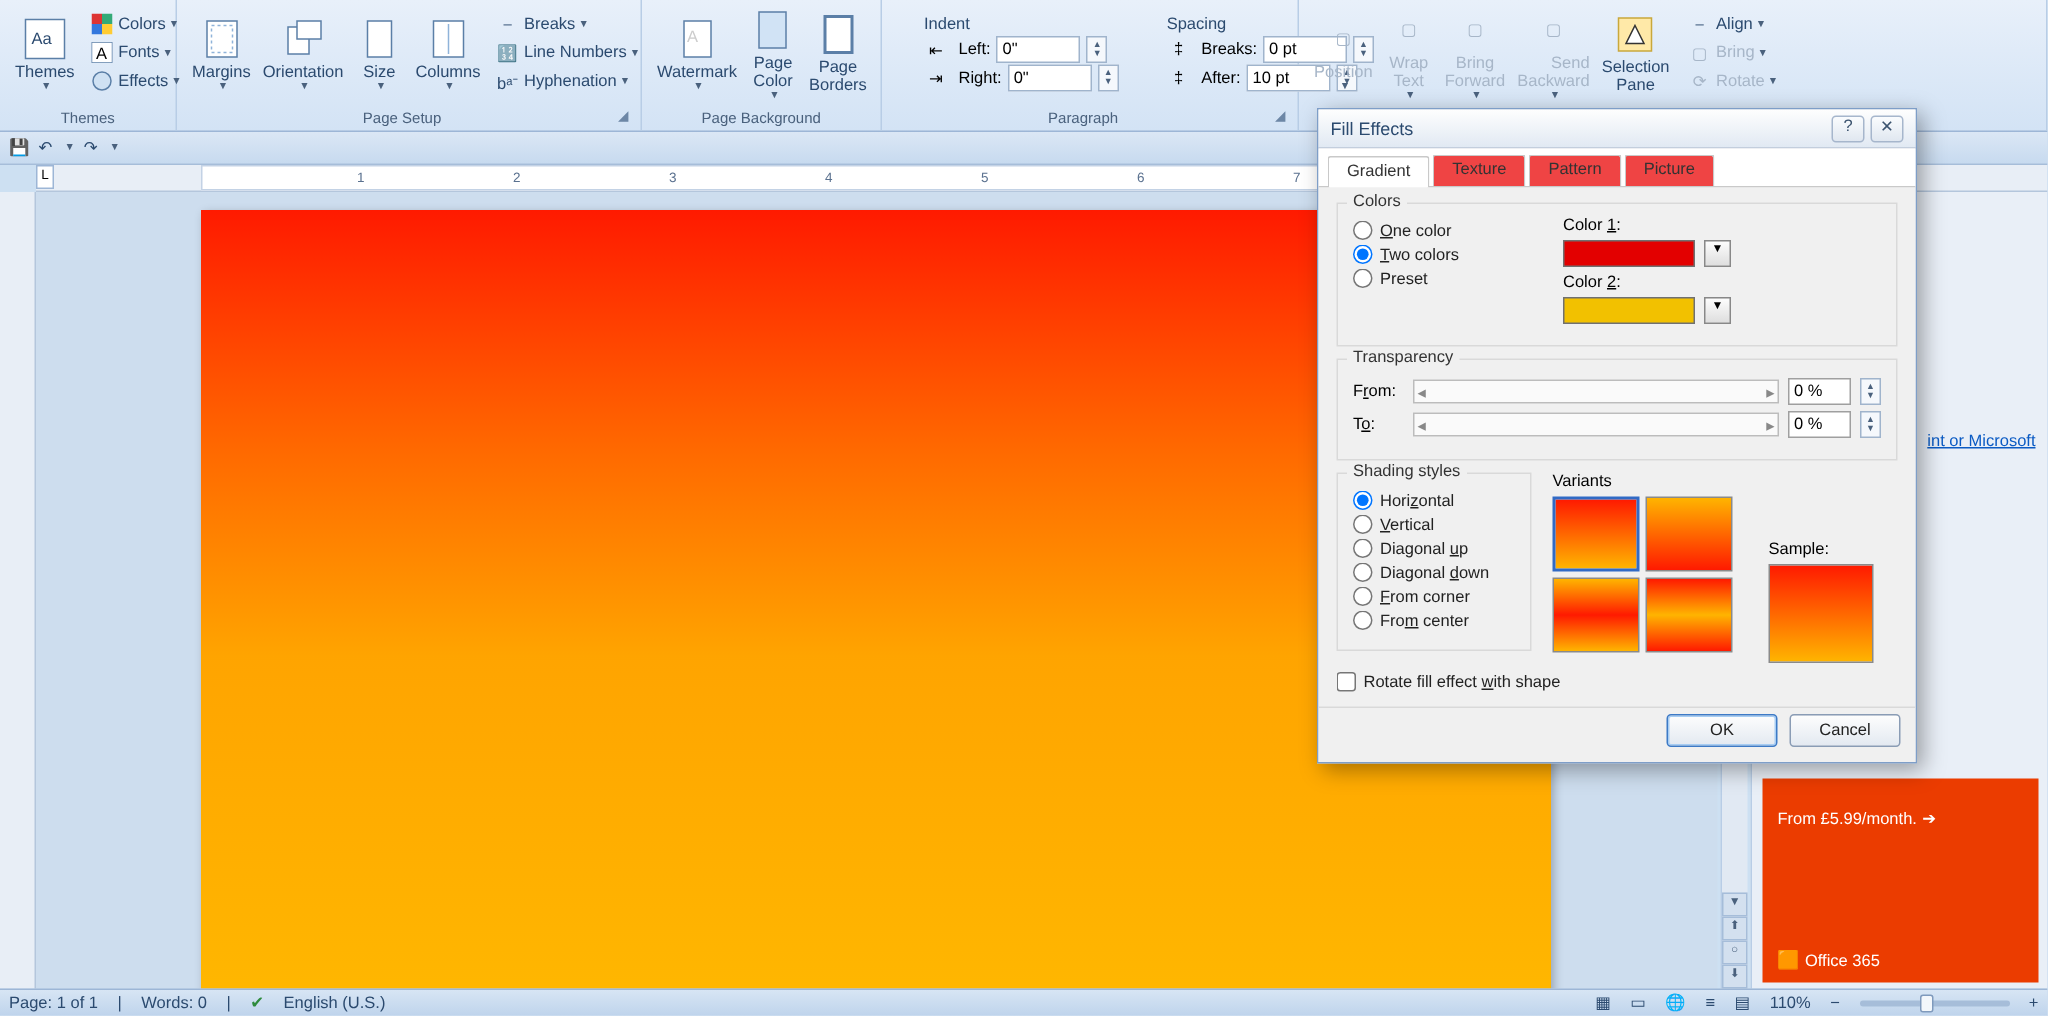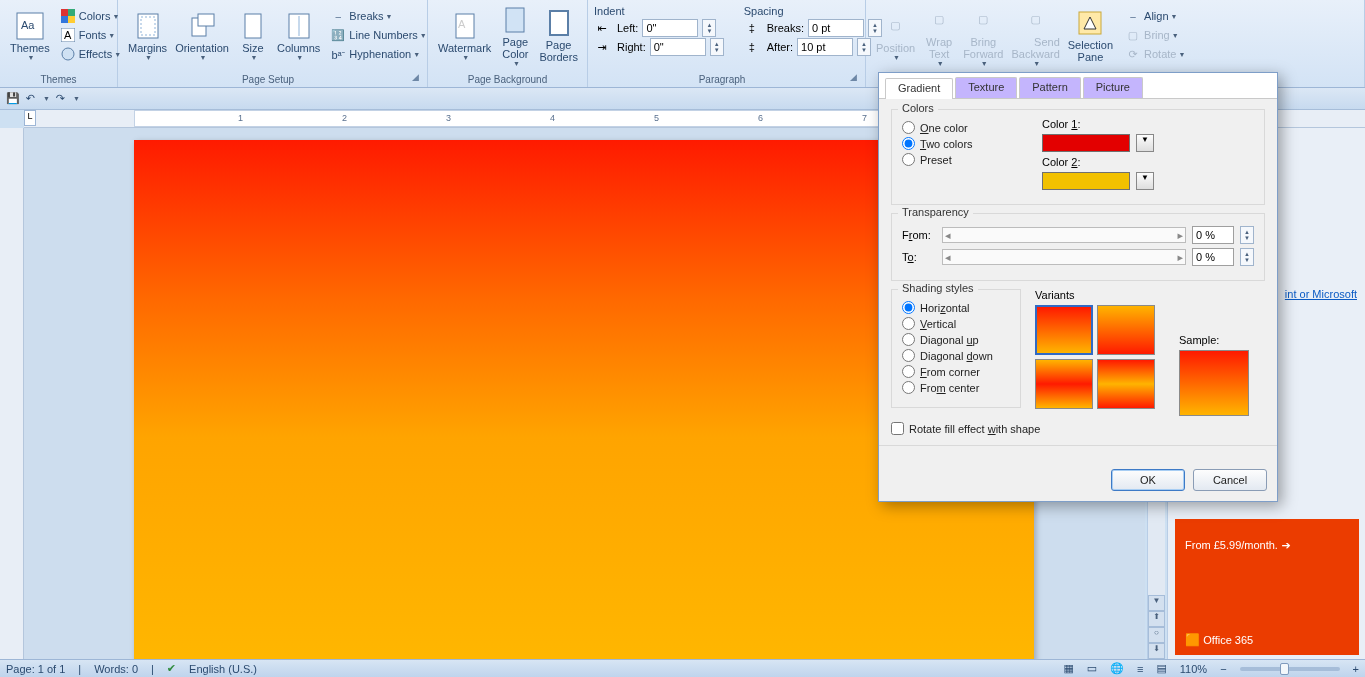--- a/index.html
+++ b/index.html
@@ -51,21 +51,21 @@
 .status .spacer { flex: 1; }
 .zoom-slider { width: 100px; height: 4px; background: #a6bdd9; position: relative; border-radius: 2px; }
 .zoom-slider .knob { position: absolute; top: -4px; left: 40px; width: 9px; height: 12px; background: #f3f7fb; border: 1px solid #7f9abd; border-radius: 2px; }
 
 
 .dialog { position: absolute; top: 72px; left: 878px; width: 400px; background: #f0f0f0; border: 1px solid #7e9ec8; box-shadow: 4px 4px 14px rgba(0,0,0,.35); }
 .dialog-title { height: 26px; background: linear-gradient(#fefefe,#e1e9f3); display: flex; align-items: center; padding: 0 8px; border-bottom: 1px solid #c3cedd; }
 .dialog-title .t { flex: 1; color: #2b4a6f; font-size: 12px; }
 .dialog-title .wbtn { width: 22px; height: 18px; border: 1px solid #a6b6cc; background: linear-gradient(#fafcfe,#e0e7f0); margin-left: 4px; text-align: center; font-size: 11px; color: #3b536f; border-radius: 3px; }
 .dialog-tabs { height: 26px; background: #fff; display: flex; border-bottom: 1px solid #c9c9c9; padding-left: 6px; padding-top: 4px; gap: 0; }
-.dtab { padding: 3px 12px; border: 1px solid #c9c9c9; border-bottom: none; background: #c4b5fd; margin-right: 2px; color: #333; border-radius: 2px 2px 0 0; }
+.dtab { padding: 3px 12px; border: 1px solid #c9c9c9; border-bottom: none; background: #ef4444; margin-right: 2px; color: #333; border-radius: 2px 2px 0 0; }
 .dtab.active { background: #fff; position: relative; top: 1px; }
 .dialog-body { background: #f0f0f0; padding: 10px 12px 10px; }
 .groupbox { border: 1px solid #d9d9d9; background: #f0f0f0; padding: 8px 10px 10px; margin-bottom: 8px; position: relative; }
 .groupbox-title { position: absolute; top: -8px; left: 6px; background: #f0f0f0; padding: 0 4px; color: #333; }
 .radio-row { display: flex; align-items: center; gap: 5px; margin: 3px 0; color: #222; }
 .radio-row input { margin: 0; }
 .color-row { display: flex; align-items: center; gap: 6px; margin: 4px 0; }
 .color-swatch { width: 88px; height: 18px; border: 1px solid #707070; }
 .swatch-red { background: #e30000; }
 .swatch-yellow { background: #f2c100; }
@@ -75,21 +75,21 @@
 .slider-track { flex: 1; height: 16px; border: 1px solid #bcbcbc; background: #fafafa; position: relative; display:flex; align-items:center; justify-content:space-between; padding:0 2px; color:#888; font-size:9px;}
 .pct-box { width: 42px; height: 18px; border: 1px solid #9f9f9f; background: #fff; padding: 0 3px; display: inline-flex; align-items: center; }
 .chk-row { display: flex; align-items: center; gap: 5px; margin-top: 6px; color: #222; }
 .variants-grid { display: grid; grid-template-columns: 58px 58px; grid-template-rows: 50px 50px; gap: 4px; }
 .variant { border: 1px solid #8a8a8a; }
 .v1 { background: linear-gradient(to bottom, #ff1a00, #ffb400); border: 2px solid #316ac5; }
 .v2 { background: linear-gradient(to bottom, #ffb400, #ff1a00); }
 .v3 { background: linear-gradient(to bottom, #ffb400 0%, #ff1a00 50%, #ffb400 100%); }
 .v4 { background: linear-gradient(to bottom, #ff1a00 0%, #ffb400 50%, #ff1a00 100%); }
 .sample { width: 70px; height: 66px; border: 1px solid #8a8a8a; background: linear-gradient(to bottom, #ff1a00, #ffb400); }
-.dlg-buttons { display: flex; justify-content: flex-end; gap: 8px; padding: 23px 10px 10px; background: #f0f0f0; border-top: 1px solid #d9d9d9; }
+.dlg-buttons { display: flex; justify-content: flex-end; gap: 8px; padding: 4px 10px 10px; background: #f0f0f0; border-top: 1px solid #d9d9d9; }
 .dlg-btn { width: 74px; height: 22px; border: 1px solid #8a9cb5; background: linear-gradient(#fdfdfd,#e3e9f1); border-radius: 3px; color: #222; }
 .dlg-btn.primary { border: 1px solid #3d7ac6; box-shadow: 0 0 0 1px #a7cdf3 inset; }
 .two-col { display: flex; gap: 16px; }
 .col-l { flex: 0 0 124px; }
 .col-r { flex: 1; }
 .underline-key { text-decoration: underline; }
 .launcher { font-size:9px; color:#6d87a6; text-align:right; padding-right:2px;}
 </style>
 </head>
 <body>
@@ -239,21 +239,21 @@
             </svg>
           </div>
           <span style="white-space:pre-line;text-align:center">Page
 Borders</span>
         </div>
     </div>
     <div class="ribbon-group-label">Page Background</div>
   </div>
 
   <div class="ribbon-group" style="width:278px;">
-    <div class="ribbon-row" style="height:64px; gap:20px; align-items:flex-start; padding-top:2px;">
+    <div class="ribbon-row" style="height:64px; gap:32px; align-items:center; padding-top:2px;margin-left:22px;">
       <div>
         <div style="color:#2b4a6f; margin-bottom:2px;">Indent</div>
         <div class="indent-row">
             <span class="ribbon-icon-sm">⇤</span>
             <span>Left:</span>
             <input value="0&quot;" style="">
             <div class="spin">▲<br>▼</div>
           </div>
         <div class="indent-row">
             <span class="ribbon-icon-sm">⇥</span>
@@ -400,20 +400,25 @@
   <span>▤</span>
   <span>110%</span>
   <span>−</span>
   <div class="zoom-slider">
       <div class="knob"></div>
     </div>
   <span>+</span>
 </div>
 
 <div class="dialog">
+  <div class="dialog-title">
+    <span class="t">Fill Effects</span>
+    <div class="wbtn">?</div>
+    <div class="wbtn">✕</div>
+  </div>
   <div class="dialog-tabs">
     <div class="dtab active">Gradient</div>
     <div class="dtab">Texture</div>
     <div class="dtab">Pattern</div>
     <div class="dtab">Picture</div>
   </div>
   <div class="dialog-body">
 
     <div class="groupbox">
       <span class="groupbox-title">Colors</span>

